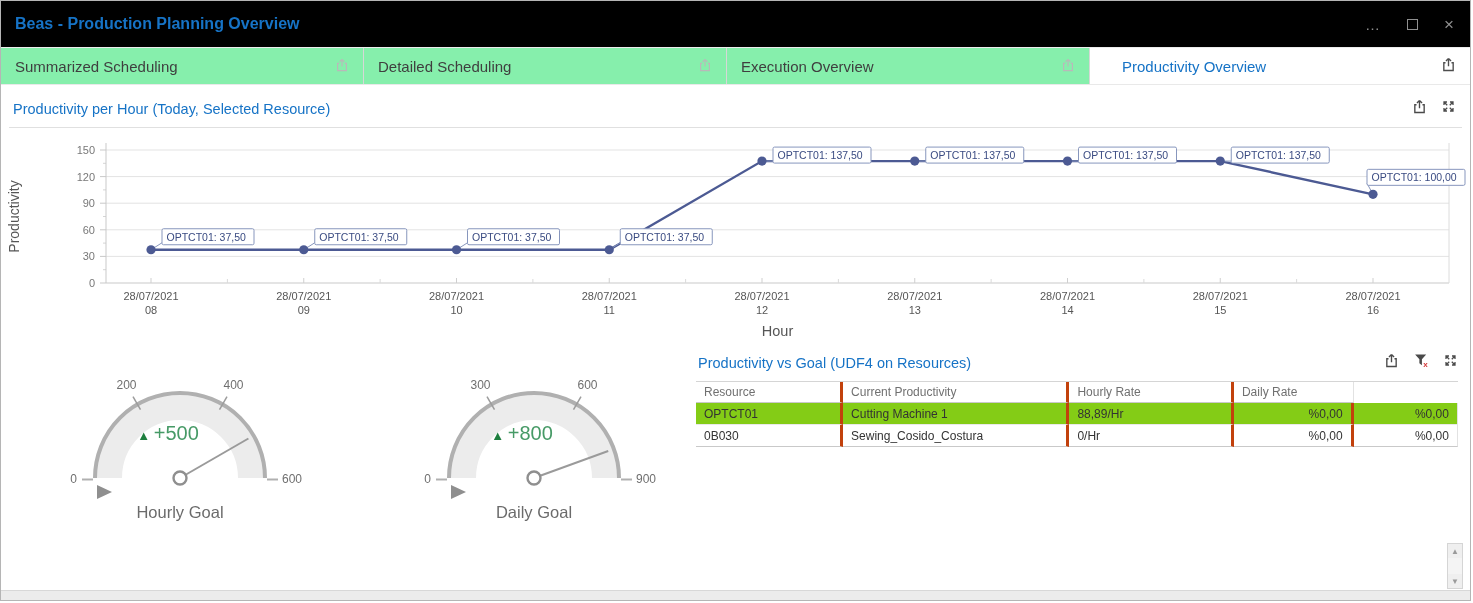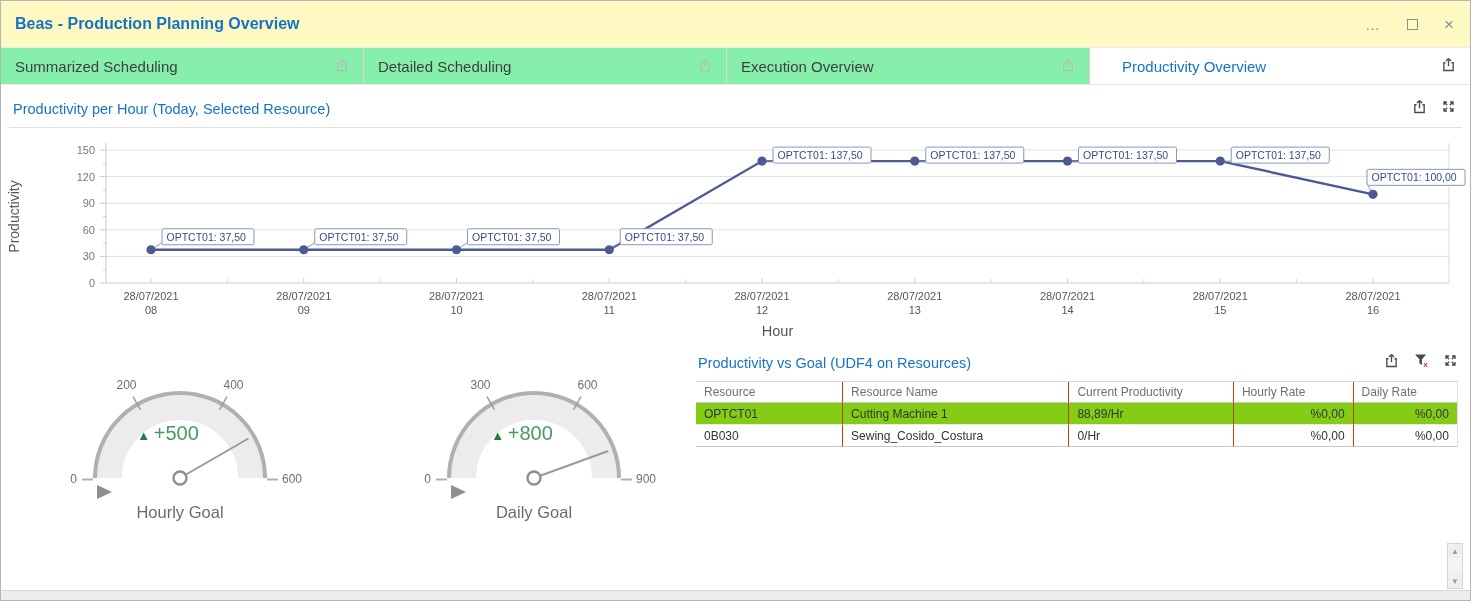--- a/index.html
+++ b/index.html
@@ -1,20 +1,20 @@
 <!DOCTYPE html>
 <html><head>
 <meta charset="utf-8">
 <style>
   * { box-sizing: border-box; margin: 0; padding: 0; }
   html,body { background:#fff; font-family:"Liberation Sans", sans-serif; }
   .window { position:relative; width:1471px; height:601px; border:1px solid #b5b5b5; background:#fff; overflow:hidden; }
 
   
-  .titlebar { height:46px; display:flex; align-items:center; justify-content:space-between; padding:0 16px 0 14px; background:#fef9c3; }
+  .titlebar { height:46px; display:flex; align-items:center; justify-content:space-between; padding:0 16px 0 14px; background:#000000; }
   .title { color:#1673c6; font-size:16px; font-weight:bold; }
   .win-controls { display:flex; align-items:center; gap:26px; color:#8f8f8f; }
   .win-more { font-size:15px; letter-spacing:1px; cursor:default; }
   .win-max { display:inline-block; width:11px; height:11px; border:1.5px solid #8f8f8f; }
   .win-close { font-size:17px; line-height:1; }
 
   
   .tabs { display:flex; height:38px; background:#86efac; border-top:1px solid #ececec; border-bottom:1px solid #e9e9e9; }
   .tab { flex:1; display:flex; align-items:center; justify-content:space-between; padding:0 13px 0 14px; border-right:1px solid #d7d7d7; color:#3f3f3f; font-size:15px; cursor:pointer; }
   .tab:last-child { border-right:none;padding-left:32px; }
@@ -31,21 +31,21 @@
 
   svg.chart { display:block; margin-top:2px; }
 
   
   .bottom { display:flex; margin-top:2px; }
   .gauges { display:flex; gap:44px; padding:12px 0 0 24px; }
   .tablewrap { margin-left:auto; width:774px; padding:6px 12px 0 0; }
   .table-head-row { display:flex; align-items:center; justify-content:space-between; padding:2px 0 8px 2px;gap:7px; }
   .grid { width:100%; border-top:1px solid #d5d5d5; }
   .trow { display:grid; grid-template-columns:19.3% 29.7% 21.6% 15.7% 13.7%; }
-  .tcell { padding:4px 8px 3px 8px; font-size:12px; color:#333; border-right:1px solid #c2410c; border-bottom:1px solid #e9e9e9; white-space:nowrap; overflow:hidden; }
+  .tcell { padding:4px 8px 3px 8px; font-size:12px; color:#333; border-right:3px solid #c2410c; border-bottom:1px solid #e9e9e9; white-space:nowrap; overflow:hidden; }
   .trow .tcell:last-child { border-right:1px solid #e2e2e2; }
   .thead .tcell { color:#707070; border-bottom:1px solid #c9c9c9; padding:3px 8px; }
   .trow:last-child .tcell { border-bottom:1px solid #c9c9c9; }
   .num { text-align:right; }
   .sel .tcell { background:#84cc16; }
 
   
   .note { margin-top:16px; padding:0 64px 0 14px; font-size:13px; color:#3d3d3d; line-height:1.5; }
   .vscroll { position:absolute; right:7px; top:542px; width:16px; height:46px; border:1px solid #d5d5d5; background:#f4f4f4; display:flex; flex-direction:column; justify-content:space-between; }
   .vbtn { height:14px; display:flex; align-items:center; justify-content:center; font-size:8px; color:#9a9a9a; background:#efefef; cursor:pointer; }
@@ -305,21 +305,20 @@
                 <path d="M11.7 8.3L16 4M12 4h4v4"></path>
                 <path d="M11.7 11.7L16 16M16 12v4h-4"></path>
                 <path d="M8.3 11.7L4 16M8 16H4v-4"></path>
               </svg>
           </span>
         </span>
       </div>
       <div class="grid">
         <div class="trow thead" id="table-head">
             <div class="tcell">Resource</div>
-            <div class="tcell">Resource Name</div>
             <div class="tcell">Current Productivity</div>
             <div class="tcell">Hourly Rate</div>
             <div class="tcell">Daily Rate</div>
           </div>
         <div id="table-body">
             <div class="trow sel">
               <div class="tcell">OPTCT01</div>
               <div class="tcell">Cutting Machine 1</div>
               <div class="tcell">88,89/Hr</div>
               <div class="tcell num">%0,00</div>

